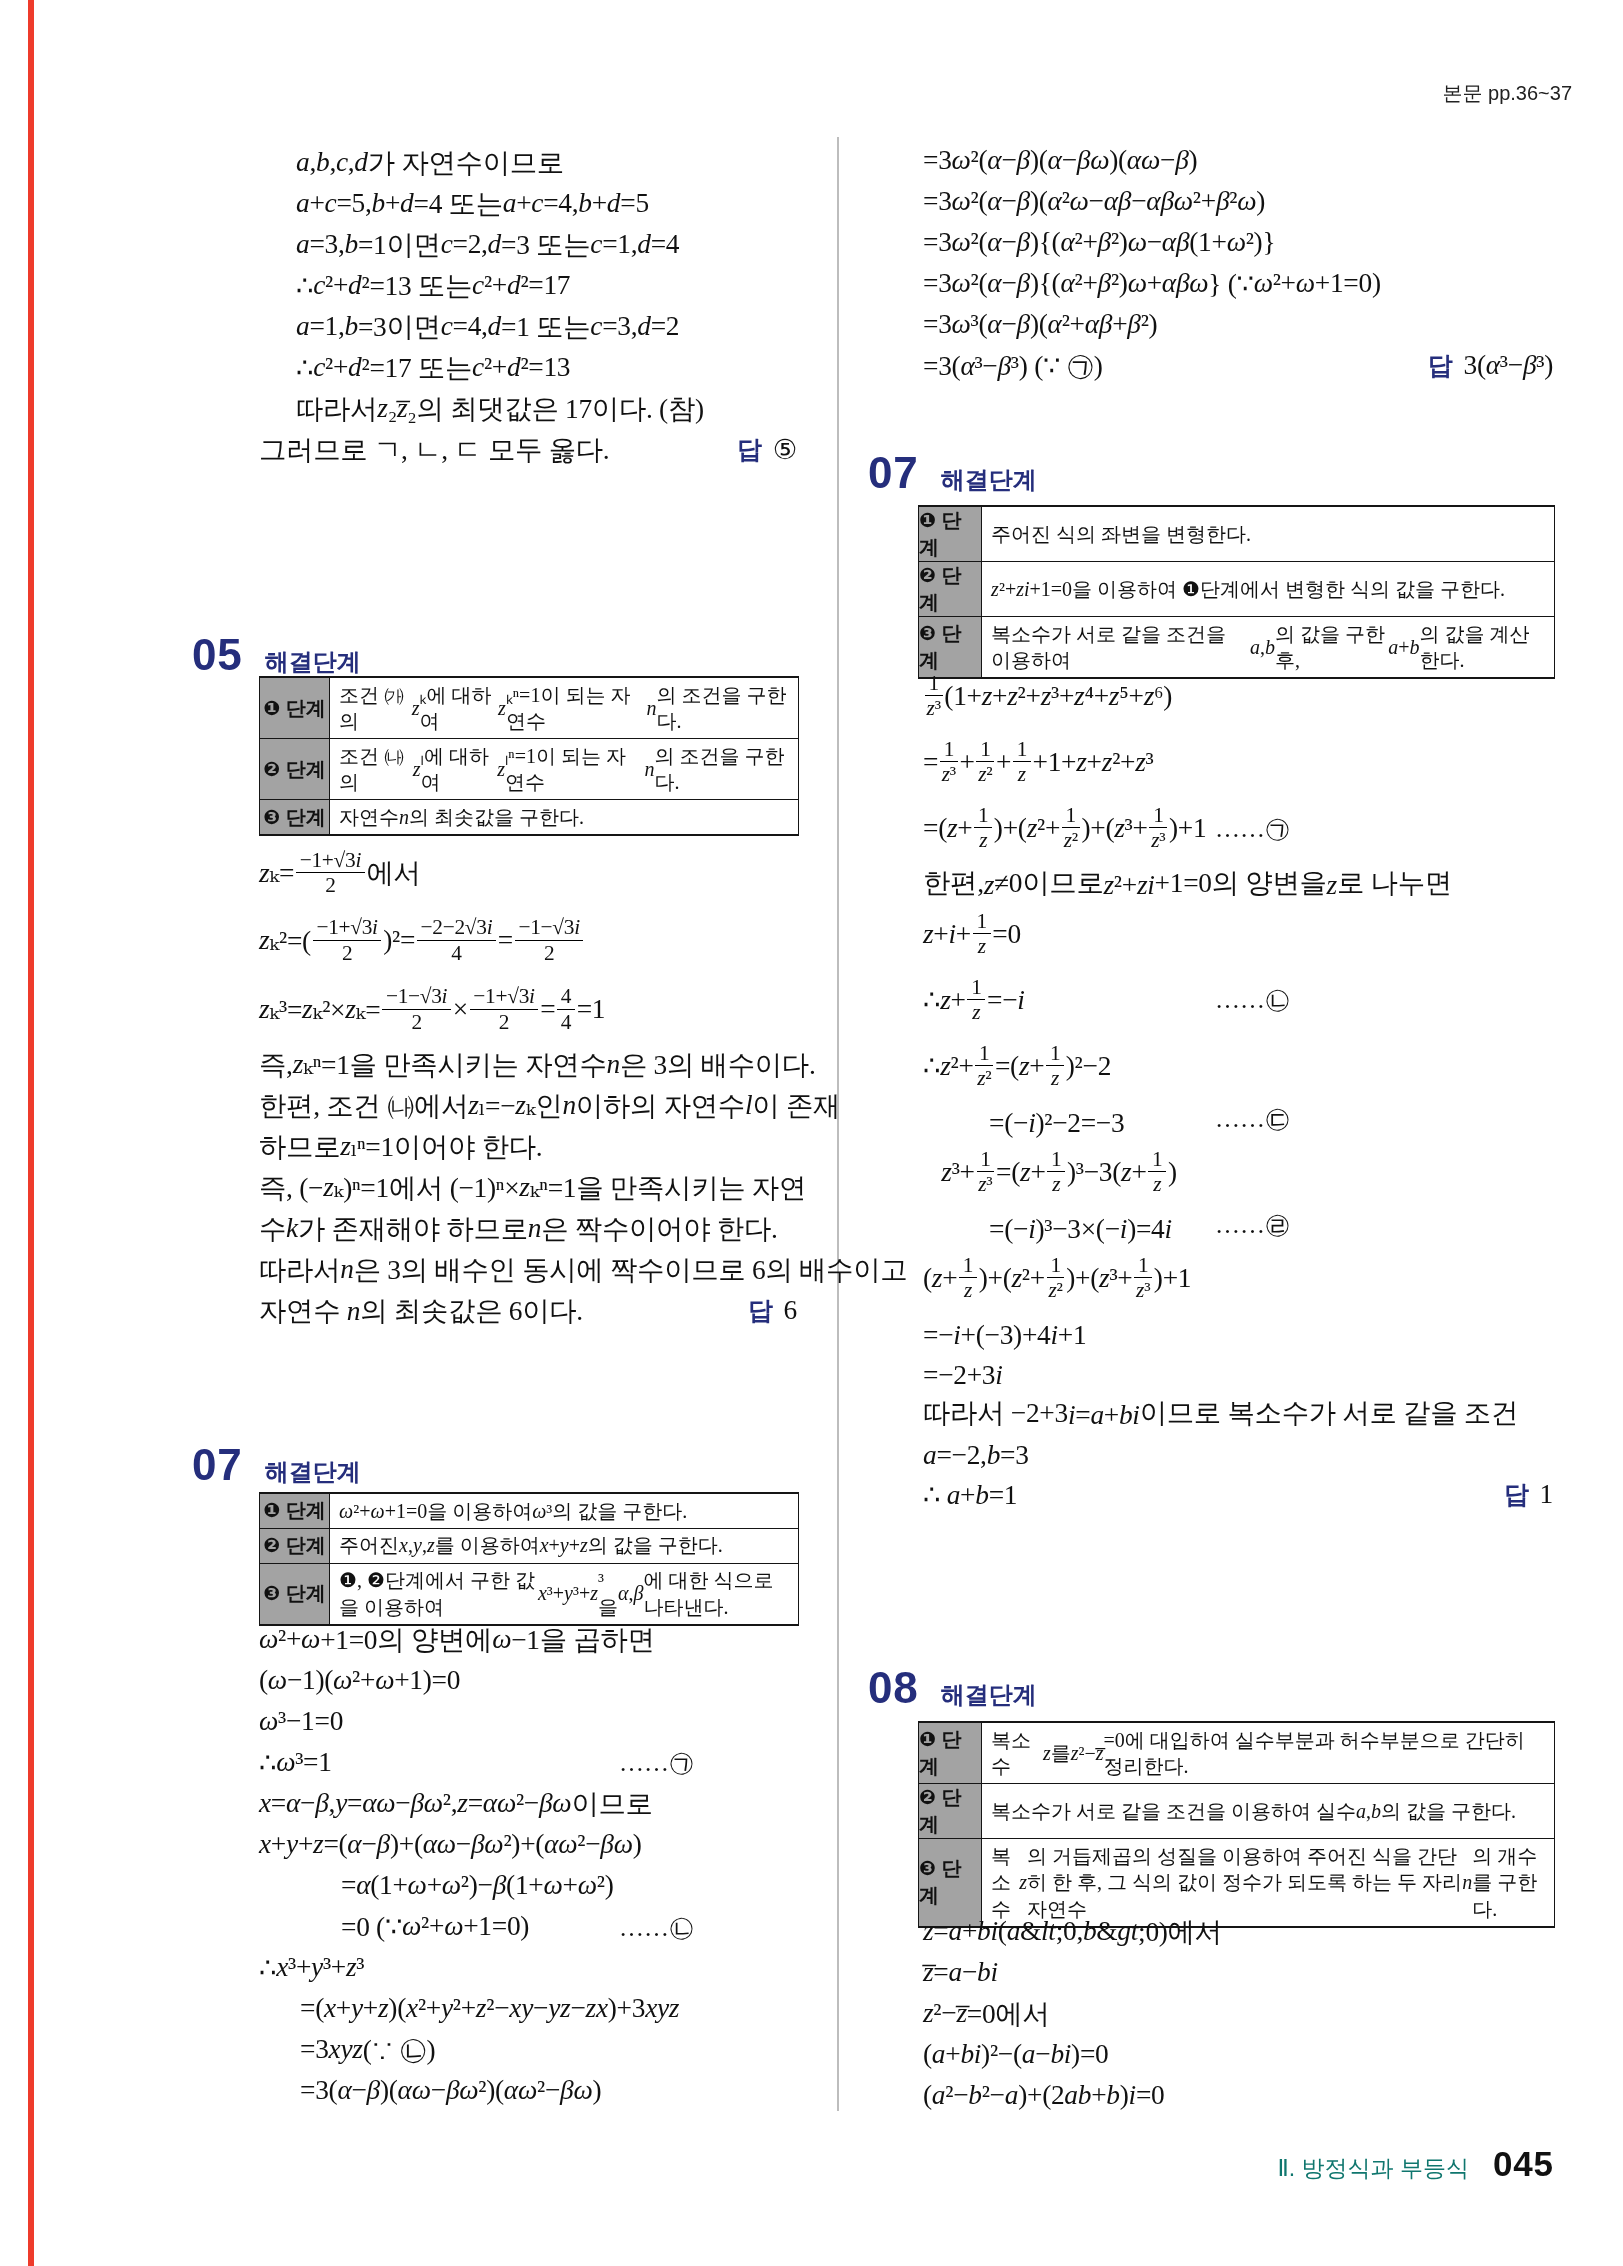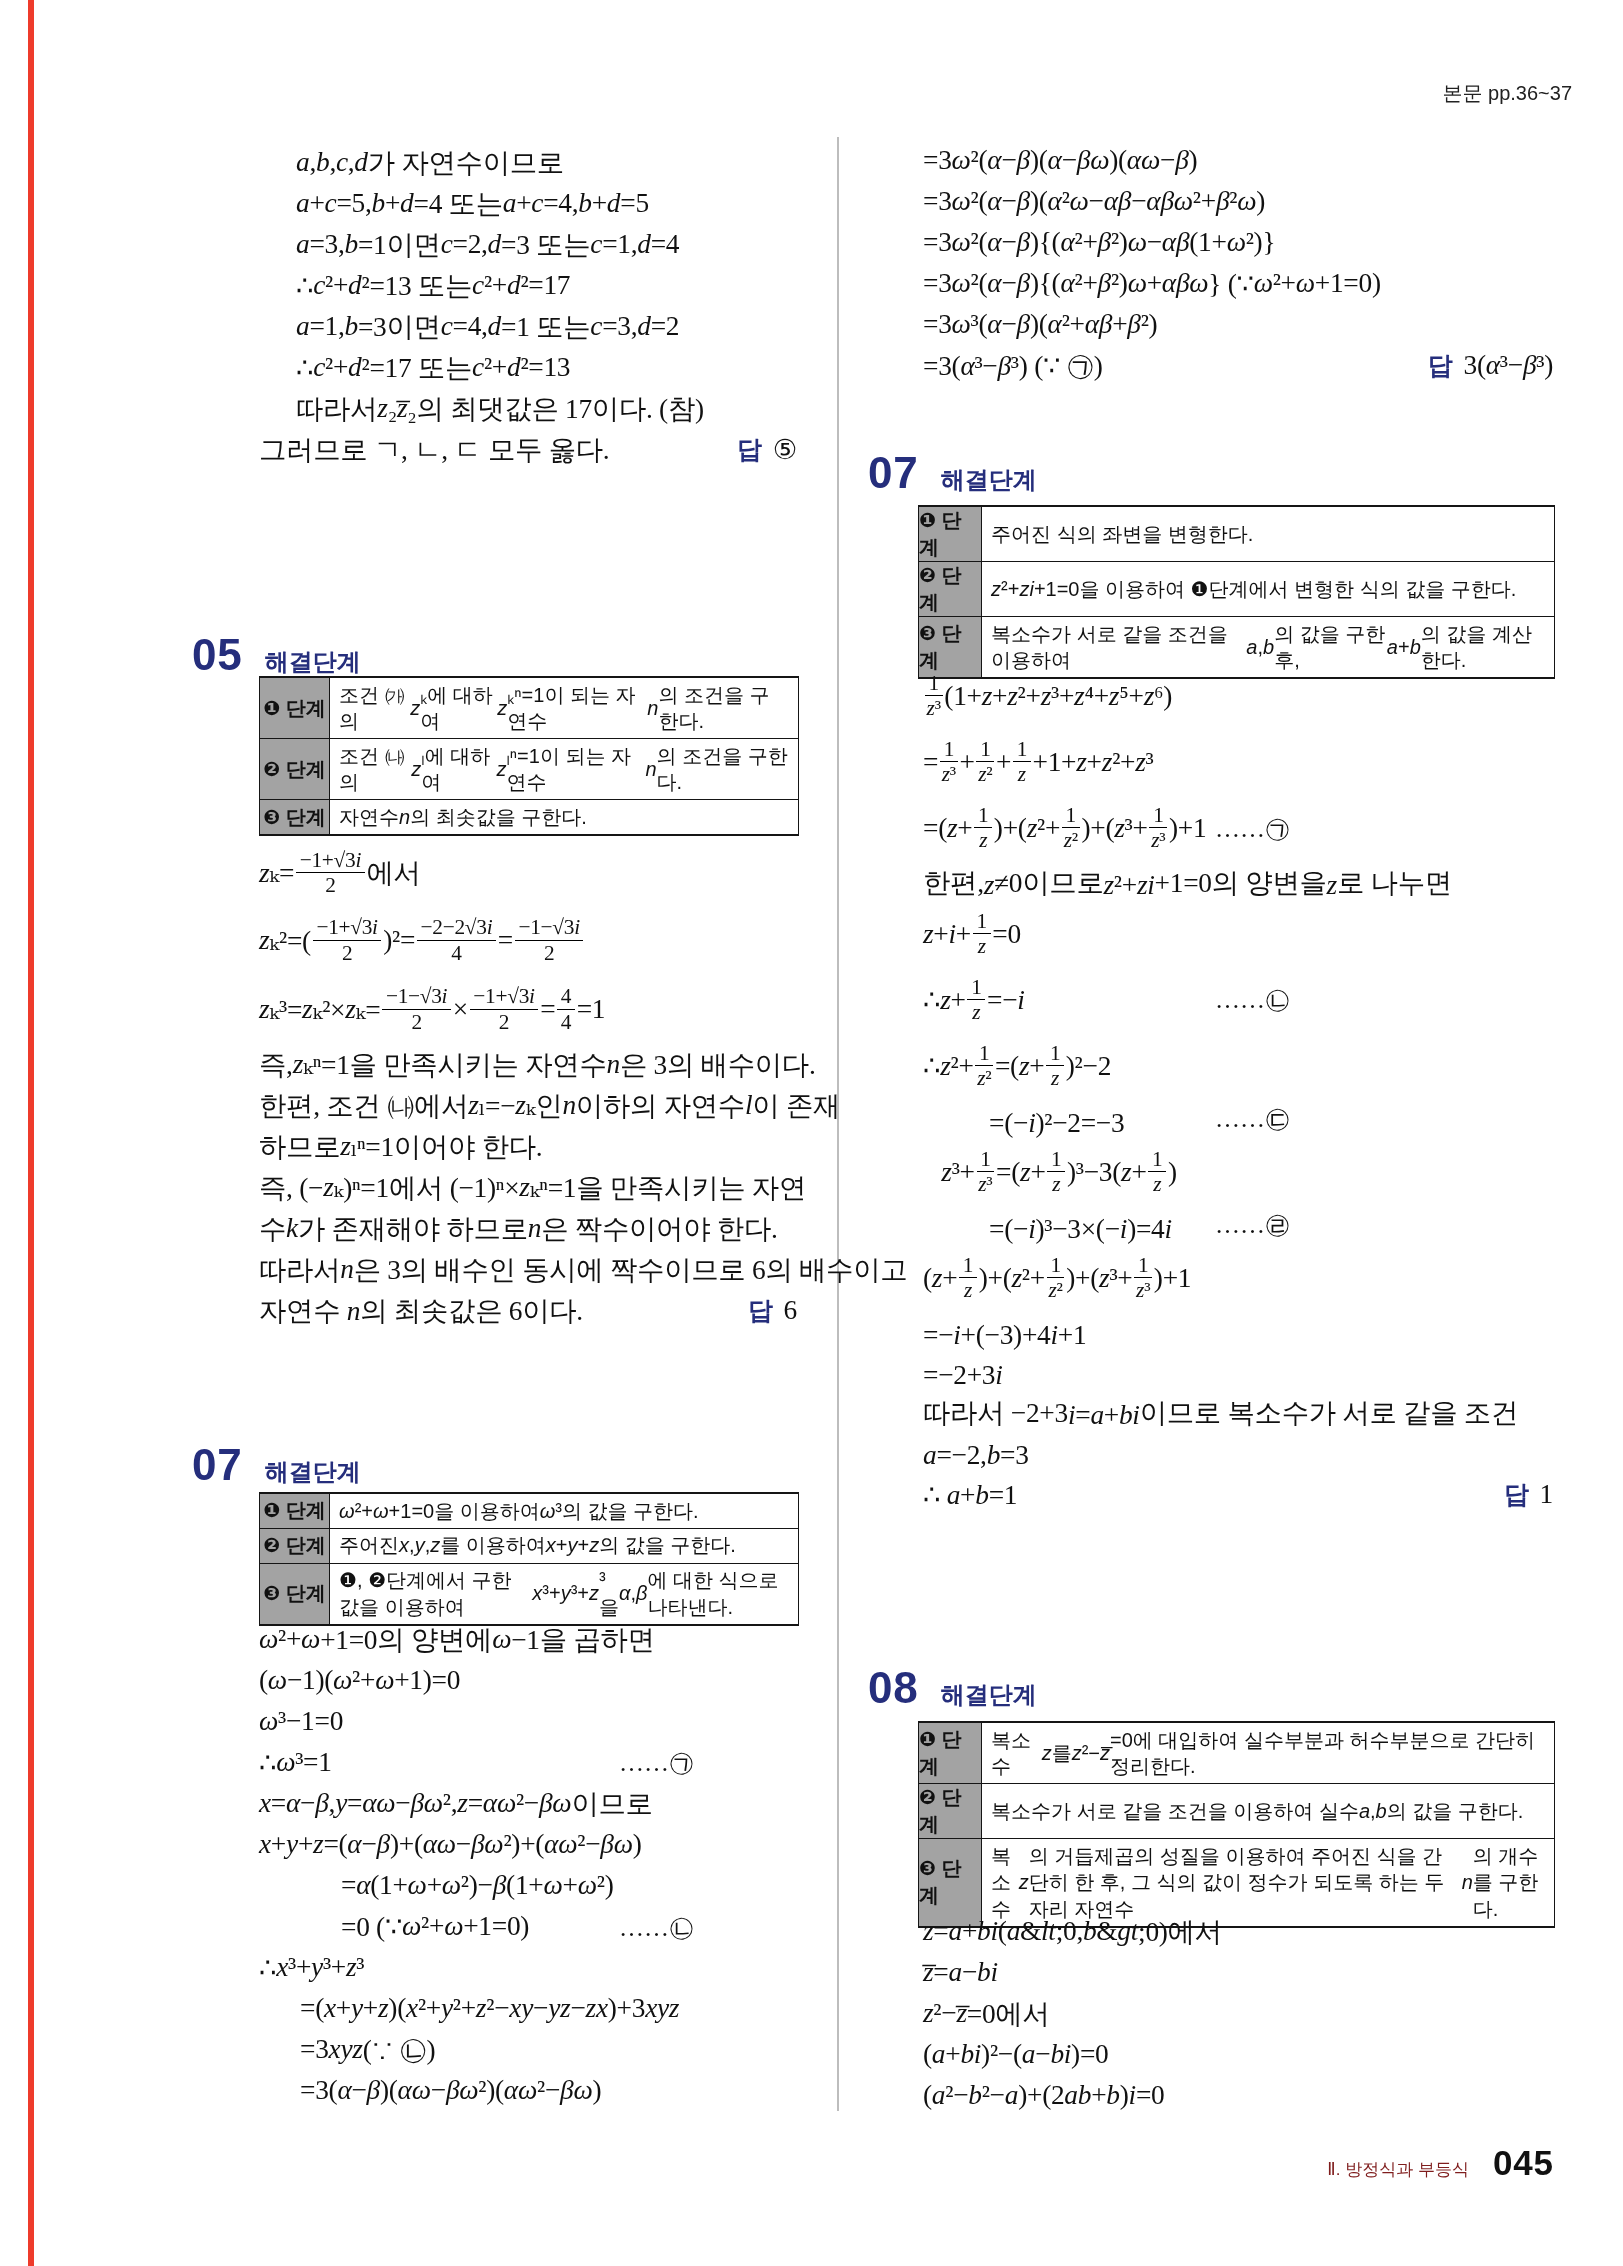--- a/index.html
+++ b/index.html
@@ -3,21 +3,21 @@
 <meta charset="utf-8">
 <style>
   html,body{margin:0;padding:0;background:#ffffff;}
   .page{position:relative;width:1624px;height:2266px;background:#fff;overflow:hidden;
         font-family:"Liberation Sans","DejaVu Sans",sans-serif;color:#111;}
   .red-bar{position:absolute;left:28px;top:0;width:6.4px;height:2266px;background:#ee3b2b;}
   .col-divider{position:absolute;left:837px;top:137px;width:1.8px;height:1974px;background:#bdbdbd;}
   .pg-header{position:absolute;top:80px;right:52px;font-size:20px;color:#222;
              font-family:"Liberation Sans",sans-serif;}
   .footer{position:absolute;top:2143px;right:70px;display:flex;align-items:baseline;gap:24px;}
-  .f-sec{font-size:17px;color:#7f1d1d;margin-top:10px;}
+  .f-sec{font-size:23px;color:#0f766e;margin-top:10px;}
   .f-num{font-size:35px;font-weight:bold;color:#111;letter-spacing:0.9px;}
 
   .sec{position:absolute;}
   .prob{position:absolute;display:flex;align-items:baseline;}
   .pnum{font-size:44px;font-weight:bold;color:#252e7c;letter-spacing:0.9px;}
   .ptitle{font-size:24px;font-weight:bold;color:#252e7c;margin-left:22px;}
 
   .ln{display:flex;align-items:center;white-space:nowrap;height:41px;
       font-family:"Liberation Serif","DejaVu Serif",serif;font-size:27.4px;letter-spacing:-0.3px;}
   .ln.h44{height:40px;align-items:flex-end;}
@@ -42,21 +42,21 @@
   .steps{position:absolute;border-top:2.7px solid #151515;border-bottom:2.7px solid #151515;
          border-left:0.9px solid #151515;border-right:0.9px solid #151515;}
   .srow{display:flex;align-items:stretch;}
   .srow:not(:last-child){border-bottom:0.9px solid #151515;}
   .sth{background:#a3a3a3;display:flex;align-items:center;justify-content:center;
        font-weight:bold;font-size:20px;border-right:0.9px solid #151515;flex:none;
        font-family:"Liberation Sans","DejaVu Sans",sans-serif;}
   .steps.left .sth{width:69px;} .steps.right .sth{width:62px;}
   .std{flex:1;padding:3.7px 9.1px;font-size:20px;line-height:1.32;display:flex;align-items:center;
        font-family:"Liberation Sans","DejaVu Sans",sans-serif;white-space:normal;}
-  .std.math{font-family:Liberation Sans, sans-serif;}
+  .std.math{font-family:Liberation Serif, serif;}
 </style>
 </head>
 <body>
 
 <div class="page">
   <div class="red-bar"></div>
   <div class="col-divider"></div>
   <div class="pg-header">본문 pp.36~37</div>
 
   <section class="sec" style="top:142px;left:259px;width:538px;">

